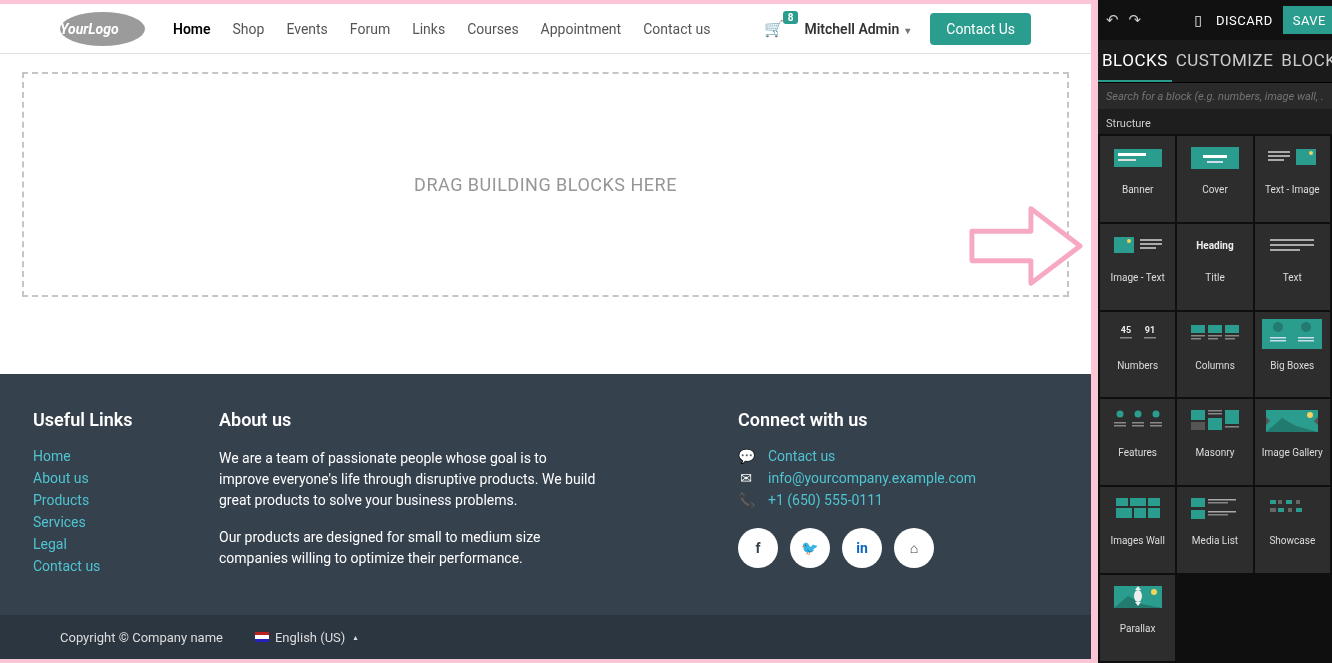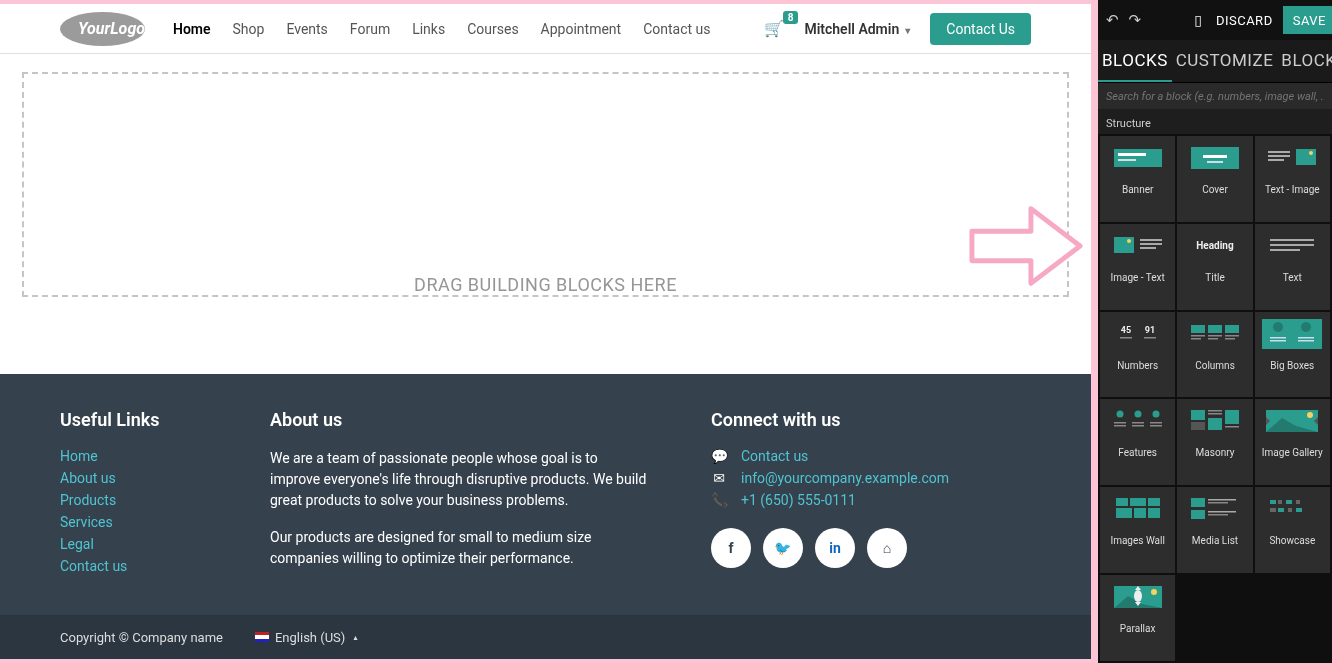--- a/index.html
+++ b/index.html
@@ -2,36 +2,36 @@
 <html><head>
 <meta charset="utf-8">
 <style>
 * { margin:0; padding:0; box-sizing:border-box; font-family:-apple-system,BlinkMacSystemFont,"Segoe UI",Roboto,sans-serif; }
 body { width:1332px; height:663px; overflow:hidden; background:#fbc5d6; position:relative; }
 
 .page { position:absolute; left:0; top:4px; width:1091px; height:655px; background:#fff; }
 
 
 .topnav { height:50px; border-bottom:1px solid #e0e0e0; display:flex; align-items:center; padding:0 60px; }
-.logo { width:85px; height:34px; background:#9b9b9b; border-radius:50%; display:flex; align-items:center; justify-content:flex-end; color:#fff; font-size:16px; font-style:italic; font-weight:bold; }
+.logo { width:85px; height:34px; background:#9b9b9b; border-radius:50%; display:flex; align-items:center; justify-content:flex-start; color:#fff; font-size:14px; font-style:italic; font-weight:bold; }
 .nav-items { display:flex; gap:22px; margin-left:28px; }
 .nav-items a { color:#555; text-decoration:none; font-size:14px; }
 .nav-items a.active { color:#000; font-weight:600; }
 .nav-right { margin-left:auto; display:flex; align-items:center; gap:20px; }
 .cart { position:relative; color:#555; font-size:16px; }
 .cart-badge { position:absolute; top:-8px; right:-14px; background:#2a9d8f; color:#fff; font-size:10px; padding:1px 5px; border-radius:3px; font-weight:bold; }
 .user { color:#333; font-weight:600; font-size:14px; }
 .user::after { content:"▾"; margin-left:6px; font-size:10px; color:#777; }
 .btn-contact { background:#2a9d8f; color:#fff; border:none; padding:8px 16px; border-radius:4px; font-size:14px; cursor:pointer; }
 
 
-.dropzone { margin:18px 22px; height:225px; border:2px dashed #c5c5c5; display:flex; align-items:flex-end; justify-content:center; color:#969696; font-size:18px; letter-spacing:.5px; }
-
-
-.footer { background:#35414d; color:#fff; padding:35px 60px 30px; display:flex; gap:60px; position:absolute; bottom:44px; left:0; right:0; }
+.dropzone { margin:18px 22px; height:225px; border:2px dashed #c5c5c5; display:flex; align-items:center; justify-content:center; color:#969696; font-size:18px; letter-spacing:.5px; }
+
+
+.footer { background:#35414d; color:#fff; padding:35px 33px 30px; display:flex; gap:36px; position:absolute; bottom:44px; left:0; right:0; }
 .footer h3 { font-size:18px; margin-bottom:18px; font-weight:600; }
 .footer-col.links { width:150px; }
 .footer-col.links a { display:block; color:#4fc4d1; text-decoration:none; font-size:14px; margin-bottom:6px; }
 .footer-col.about { width:380px; }
 .footer-col.about p { font-size:14px; line-height:1.5; margin-bottom:16px; }
 .footer-col.connect { margin-left:auto; width:320px; }
 .contact-line { display:flex; align-items:center; gap:14px; margin-bottom:6px; font-size:14px; }
 .contact-line .ic { width:16px; text-align:center; }
 .contact-line a { color:#4fc4d1; text-decoration:none; }
 .socials { display:flex; gap:12px; margin-top:20px; }

